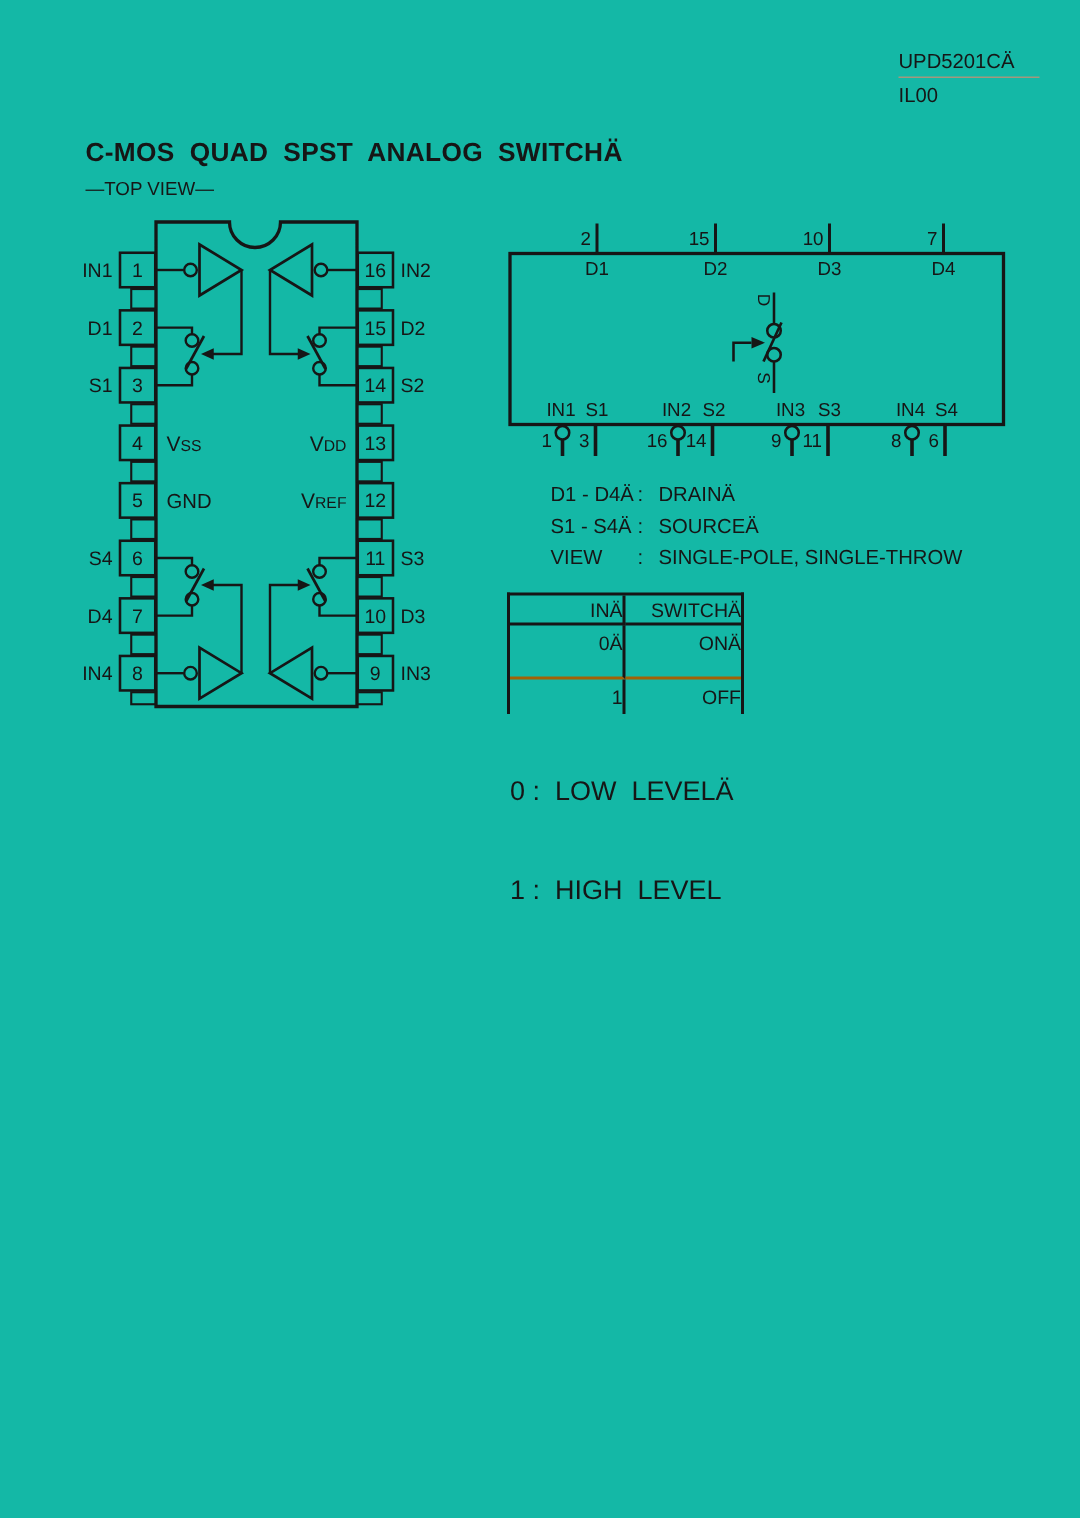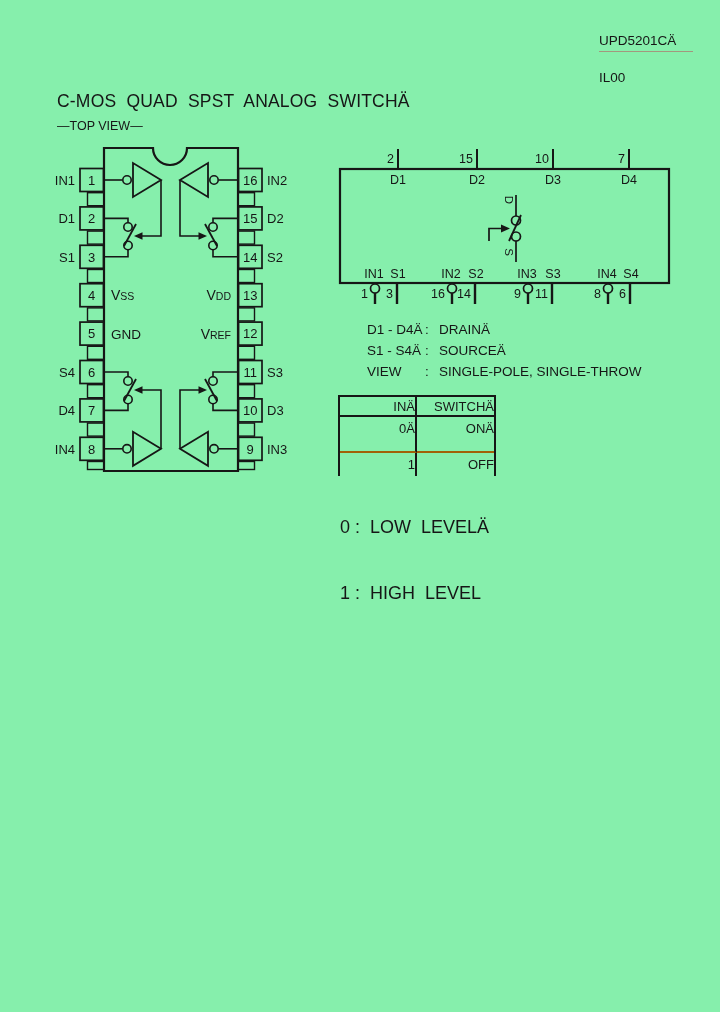--- a/index.html
+++ b/index.html
@@ -1,21 +1,21 @@
 <!DOCTYPE html>
 <html><head>
 <meta charset="utf-8">
 <style>
   html,body{margin:0;padding:0;background:#cfeeee;}
-  .page{position:relative;width:720px;height:1012px;background:#86efac;
+  .page{position:relative;width:720px;height:1012px;background:#14b8a6;
         font-family:"Liberation Sans",sans-serif;color:#161616;overflow:hidden;}
   .partnum{position:absolute;left:599px;top:33px;font-size:13.5px;line-height:16px;}
   .partnum .pn{display:inline-block;border-bottom:1px solid #a3977d;padding-bottom:2px;min-width:94px;}
-  .partnum .docid{margin-top:18px;}
-  .title{position:absolute;left:57px;top:91px;font-size:17.5px;font-weight:normal;
+  .partnum .docid{margin-top:4px;}
+  .title{position:absolute;left:57px;top:91px;font-size:17.5px;font-weight:bold;
          white-space:pre;letter-spacing:0.2px;}
   .topview{position:absolute;left:57px;top:119px;font-size:12.5px;}
   svg.diagram{position:absolute;left:0;top:0;font-family:"Liberation Sans",sans-serif;}
   svg.diagram text{fill:#161616;}
   .legend{position:absolute;left:341px;top:319px;font-size:13.5px;}
   .legend-row{display:flex;height:21px;line-height:21px;}
   .legend-term{width:58px;margin-left:26px;}
   .legend-colon{width:14px;}
   .ttable{position:absolute;left:338px;top:395px;width:154px;
           border:2px solid #161616;border-bottom:none;font-size:13px;box-sizing:content-box;}

